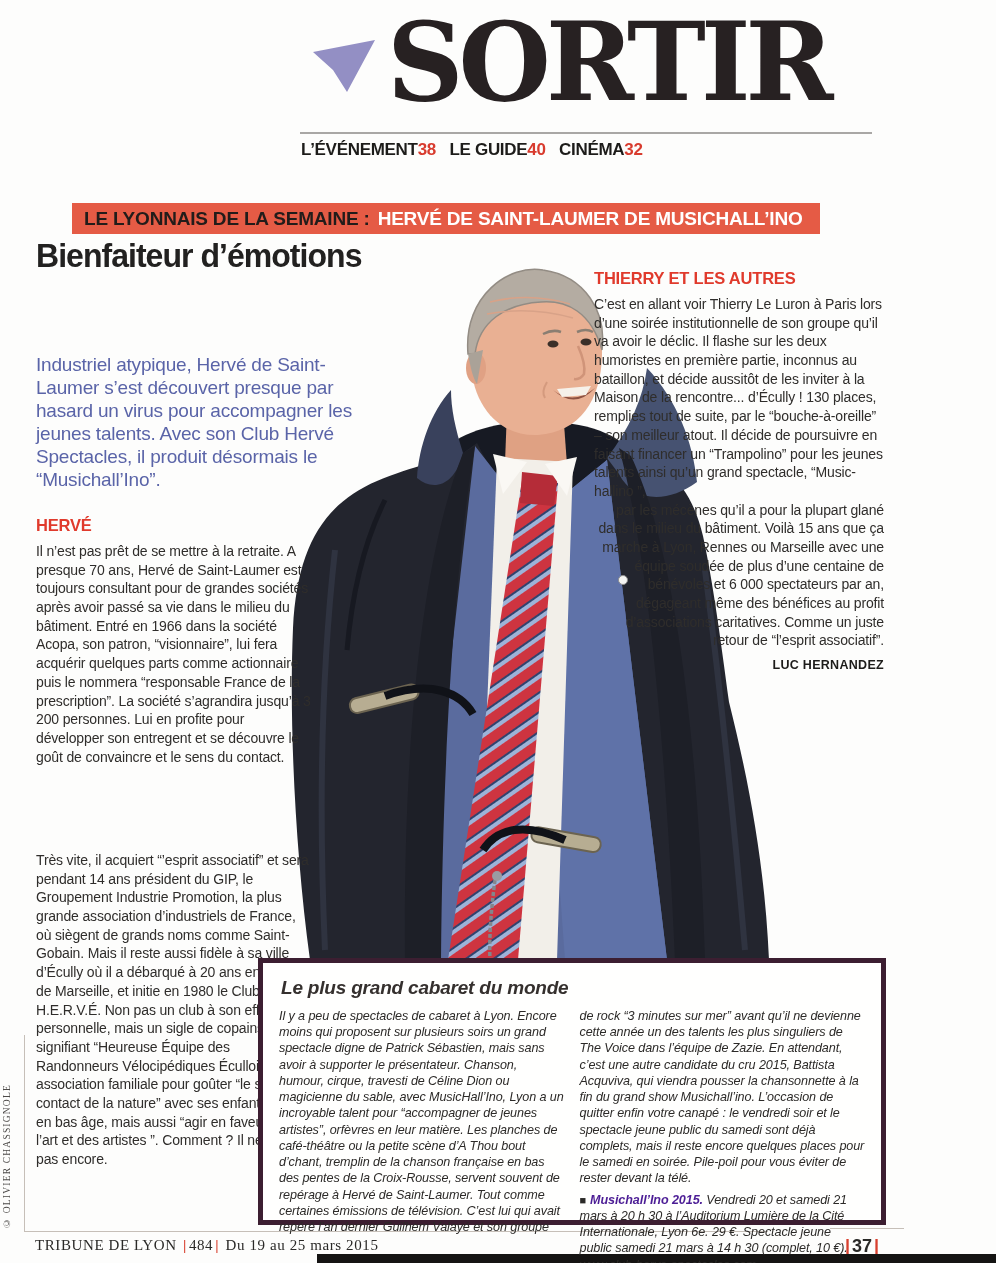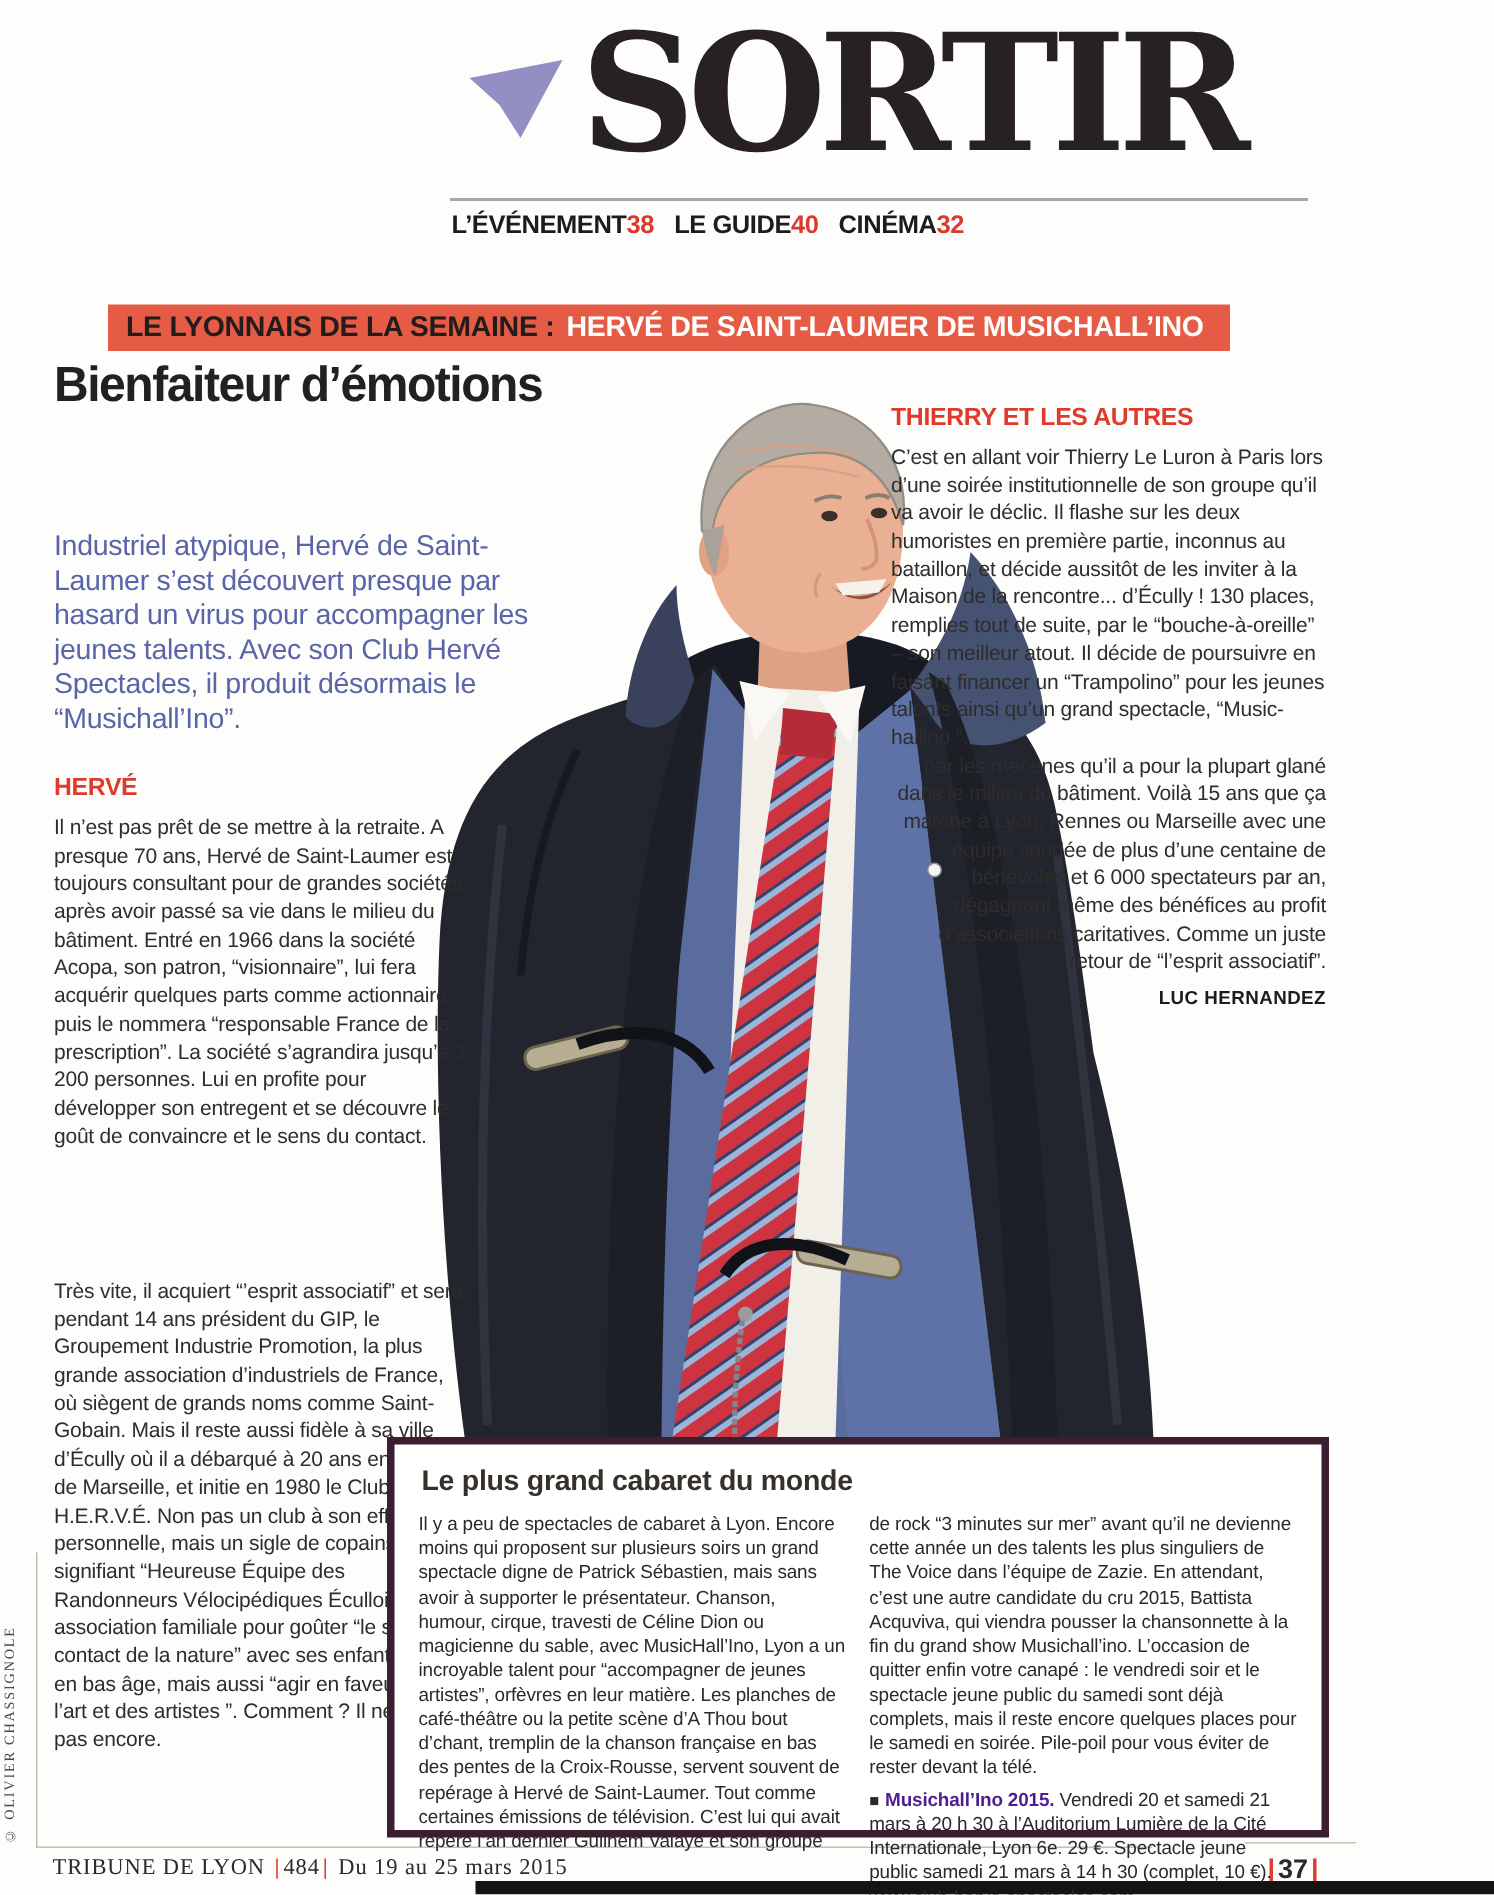--- a/index.html
+++ b/index.html
@@ -36,21 +36,21 @@
   }
   .col{z-index:2;margin-top:26px;}
   .red-head{color:#e03a2c;font-size:16.5px;font-weight:bold;letter-spacing:-0.2px;margin:0 0 7px 0;}
   .body-txt{font-size:14px;line-height:1.335;color:#2f2d2b;letter-spacing:-0.15px;margin:0;}
   .right-part2{text-align:right;margin-top:0;}
   .byline{font-size:12.5px;font-weight:bold;text-align:right;margin-top:8px;color:#1d1c1a;letter-spacing:0.3px;}
 
   
   .cab-box{
     left:258px;top:958px;width:628px;height:267px;box-sizing:border-box;
-    border:5px solid #3c1e31;background:#fffffe;z-index:5;padding:12px 16px 10px 16px;
+    border:5px solid #3c1e31;background:#fffffe;z-index:5;padding:12px 16px 10px 16px;font-style:italic;
   }
   .cab-title{font-size:19px;font-weight:bold;color:#35302e;letter-spacing:-0.2px;margin:2px 0 9px 2px;}
   .cab-cols{display:flex;gap:15px;}
   .cab-col{flex:1;font-size:12.6px;line-height:1.29;color:#2c2a28;letter-spacing:-0.1px;}
   .listing{margin-top:5px;}
   .listing .bullet{color:#2b2a28;font-size:11px;margin-right:4px;}
   .listing .lt{font-weight:bold;color:#4c1d95;}
   .listing .url{display:block;}
 
   

